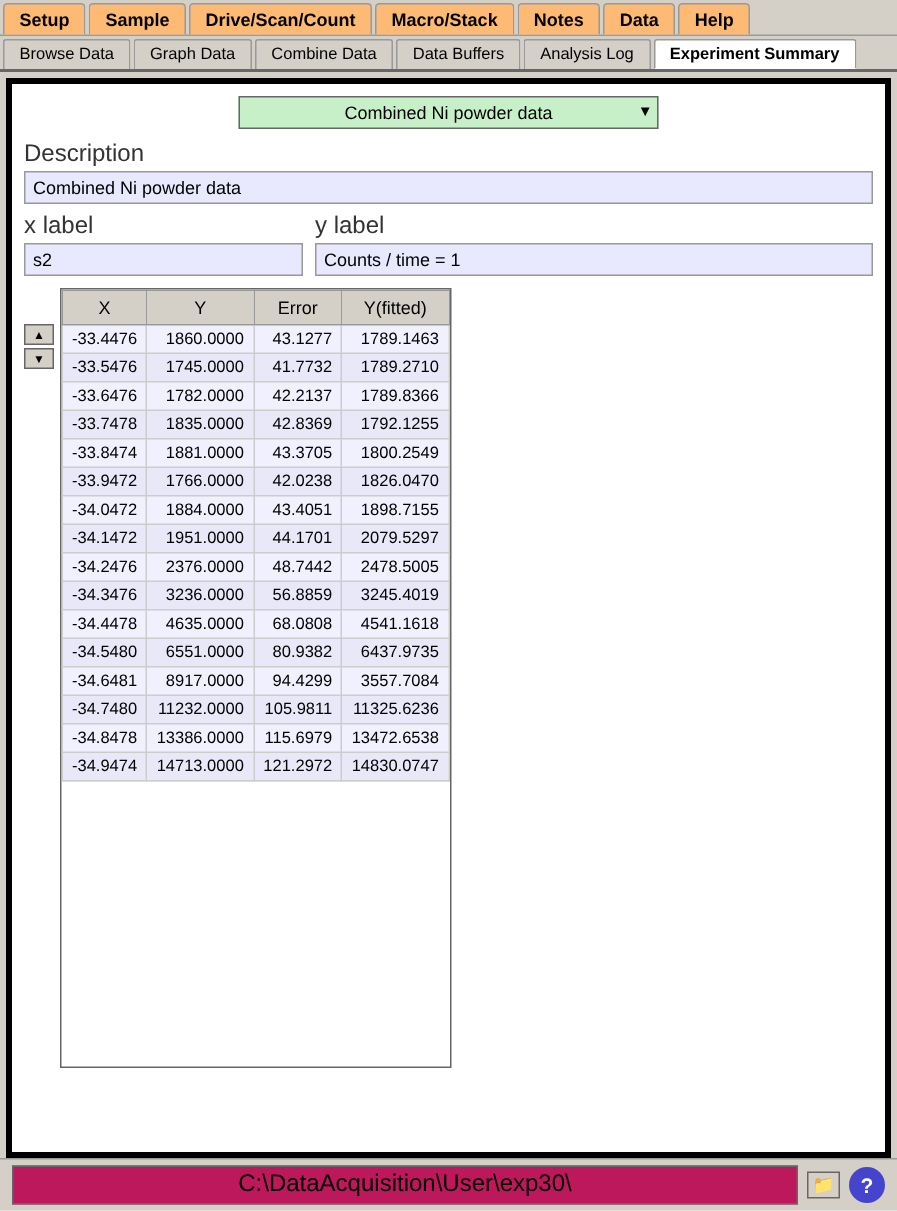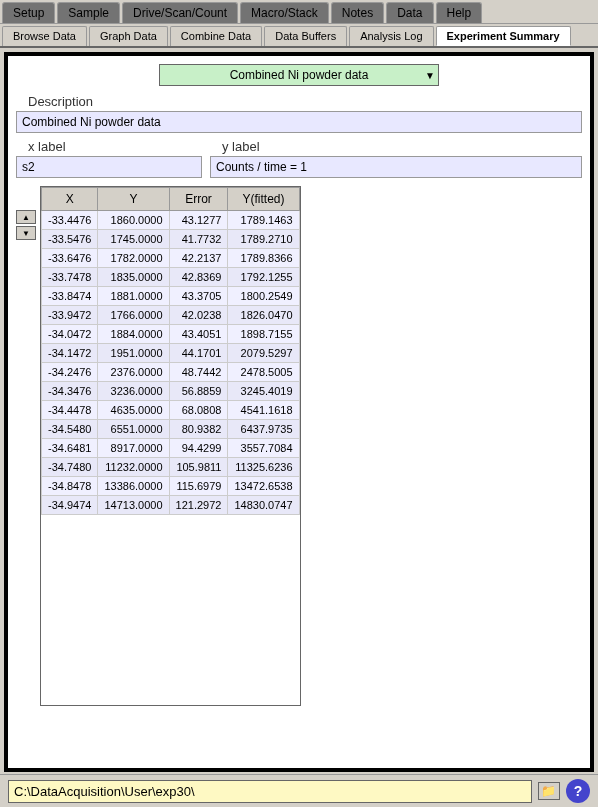--- a/index.html
+++ b/index.html
@@ -16,25 +16,26 @@
     .menu-bar {
       display: flex;
       background: #d4d0c8;
       border-bottom: 1px solid #999;
       padding: 2px 2px 0 2px;
     }
     .menu-item {
       padding: 3px 10px;
       border: 1px solid #999;
       border-bottom: none;
-      background: #737373;
+      background: #fdba74;
       cursor: pointer;
       font-size: 12px;
       margin-right: 2px;
       border-radius: 3px 3px 0 0;
+      font-weight: bold;
     }
 
     
     .tab-bar {
       display: flex;
       background: #d4d0c8;
       border-bottom: 2px solid #666;
       padding: 2px 2px 0 2px;
     }
     .tab {
@@ -91,24 +92,23 @@
       transform: translateY(-50%);
       pointer-events: none;
       font-size: 10px;
     }
 
     
     .field-group {
       margin-bottom: 6px;
     }
     .field-label {
-      font-size: 13px;
+      font-size: 16px;
       color: #333;
       margin-bottom: 2px;
-      margin-left: 12px;
     }
     .field-input {
       width: 100%;
       padding: 3px 5px;
       background: #e8e8ff;
       border: 1px solid #999;
       font-size: 12px;
     }
     .fields-row {
       display: flex;
@@ -197,25 +197,26 @@
       background: #00cc00;
       color: #000;
       border: 2px outset #00aa00;
       padding: 6px 20px;
       cursor: pointer;
       font-size: 12px;
       font-weight: bold;
       min-width: 180px;
     }
     .file-path-box {
-      background: #fef9c3;
+      background: #be185d;
       border: 1px solid #666;
       padding: 3px 5px;
-      font-size: 13px;
+      font-size: 16px;
       flex: 1;
+      text-align: center;
     }
     .folder-icon {
       width: 22px;
       height: 18px;
       background: #d4d0c8;
       border: 1px solid #666;
       cursor: pointer;
       display: flex;
       align-items: center;
       justify-content: center;

